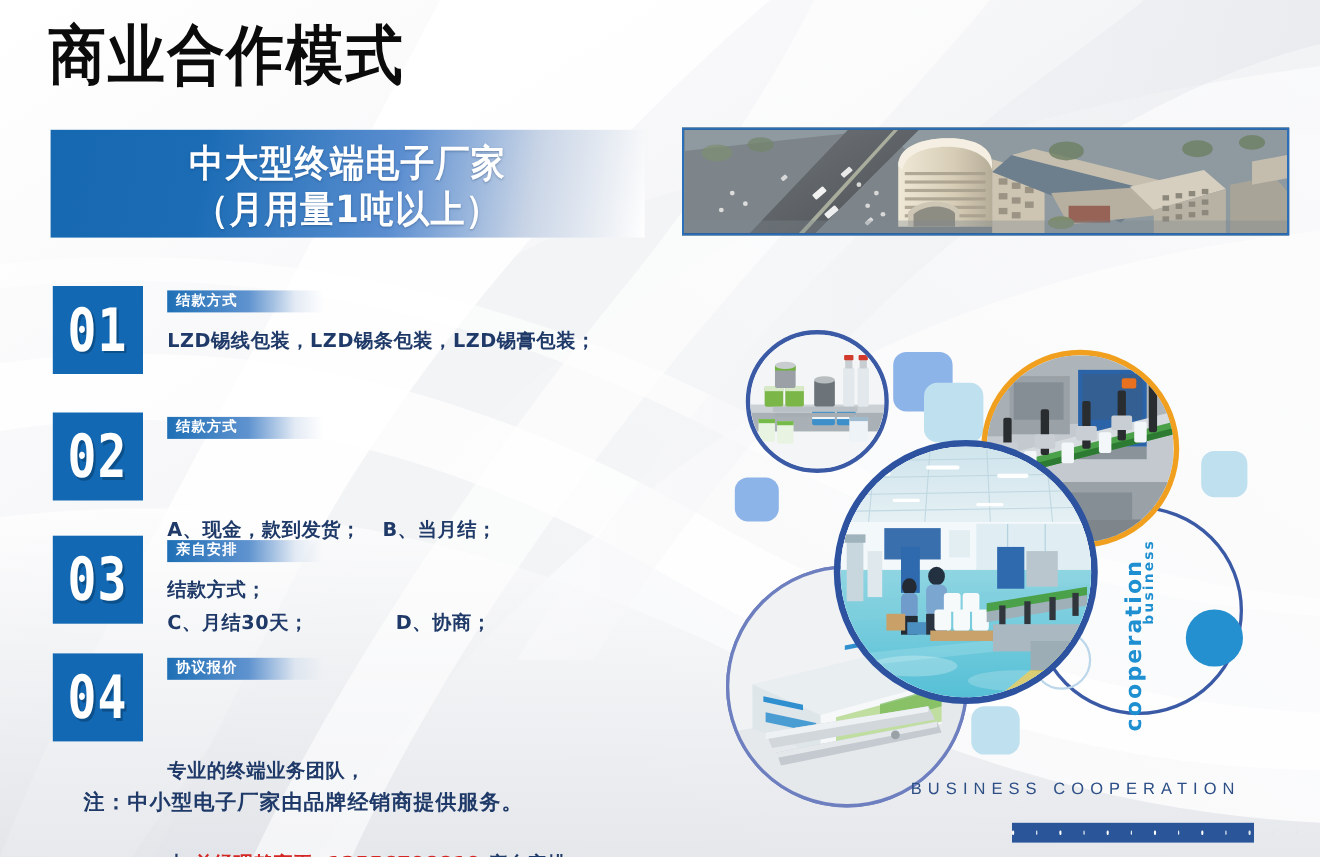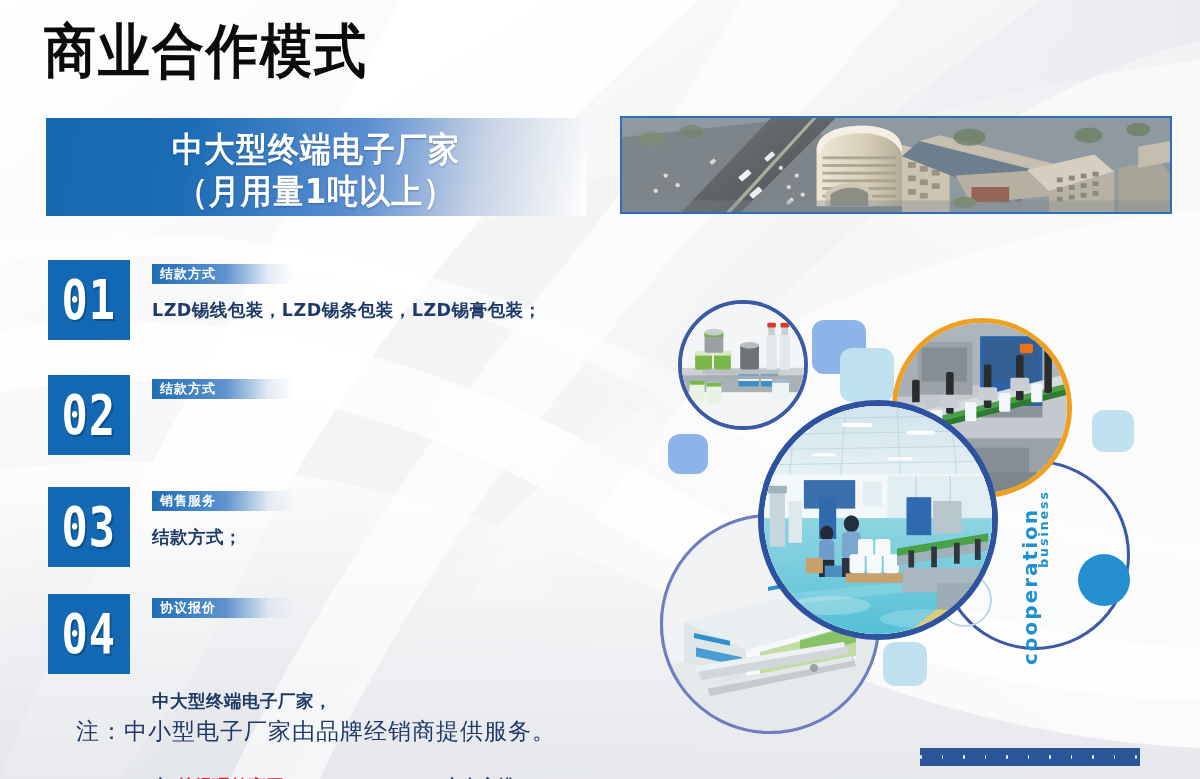--- a/index.html
+++ b/index.html
@@ -73,21 +73,21 @@
     position:absolute;left:104px;top:36px;
     color:#1f3a68;font-size:17.5px;font-weight:bold;line-height:1.62;
     letter-spacing:.5px;white-space:pre;
     font-family:"DejaVu Sans","Liberation Sans",sans-serif;
   }
   .body-text .red{color:#d42724;}
 
   
   .footnote{
     position:absolute;left:76px;top:716px;
-    color:#1f3a68;font-size:23px;font-weight:normal;letter-spacing:1px;
+    color:#1f3a68;font-size:19px;font-weight:bold;letter-spacing:1px;
     font-family:"DejaVu Sans","Liberation Sans",sans-serif;
   }
 
   
   .collage{position:absolute;left:640px;top:290px;width:560px;height:420px;}
   .ring{position:absolute;border-radius:50%;box-sizing:border-box;}
   .ring-outline{background:transparent;}
   .photo-circle{position:absolute;border-radius:50%;overflow:hidden;box-sizing:border-box;}
   .photo-circle svg{display:block;width:100%;height:100%;}
   .sq{position:absolute;border-radius:12px;}
@@ -261,38 +261,40 @@
     <div class="tag">结款方式</div>
     <div class="body-text">LZD锡线包装，LZD锡条包装，LZD锡膏包装；</div>
   </div>
 
   <div class="item" style="top:375px;">
     <div class="numbox">
       <span class="num">02</span>
     </div>
     <div class="tag">结款方式</div>
     <div class="body-text">
+      <div>A、现金，款到发货；   B、当月结；</div>
+      <div>C、月结30天；            D、协商；</div>
     </div>
   </div>
 
   <div class="item" style="top:487px;">
     <div class="numbox">
       <span class="num">03</span>
     </div>
-    <div class="tag">销售服务</div>
+    <div class="tag">亲自安排</div>
     <div class="body-text">结款方式；</div>
   </div>
 
   <div class="item" style="top:594px;">
     <div class="numbox">
       <span class="num">04</span>
     </div>
     <div class="tag">协议报价</div>
     <div class="body-text">
-      <div>中大型终端电子厂家，</div>
+      <div>专业的终端业务团队，</div>
       <div><span>由 </span><span class="red">总经理赖高平</span><span>&nbsp;&nbsp;</span><span class="red">13556798819</span><span> 亲自安排。</span></div>
     </div>
   </div>
 
   <div class="footnote">注：中小型电子厂家由品牌经销商提供服务。</div>
 
   <div class="collage">
 
     <div class="ring ring-outline" style="left:20px;top:224px;width:220px;height:220px;border:3px solid #6e7fc0;"></div>
 
@@ -515,20 +517,21 @@
 
         <ellipse cx="70" cy="210" rx="42" ry="10" fill="#ffffff" opacity=".25"></ellipse>
         <ellipse cx="170" cy="224" rx="48" ry="10" fill="#ffffff" opacity=".2"></ellipse>
       </svg>
     </div>
 
     <div class="vert-text vt-small" style="left:396px;top:200px;">business</div>
     <div class="vert-text vt-big" style="left:378px;top:218px;">cooperation</div>
   </div>
 
+  <div class="biz-coop">BUSINESS COOPERATION</div>
   <div class="dotbar"></div>
   <div class="dotrow">
     <i></i>
       <i></i>
     <i></i>
       <i></i>
     <i></i>
       <i></i>
     <i></i>
       <i></i>

